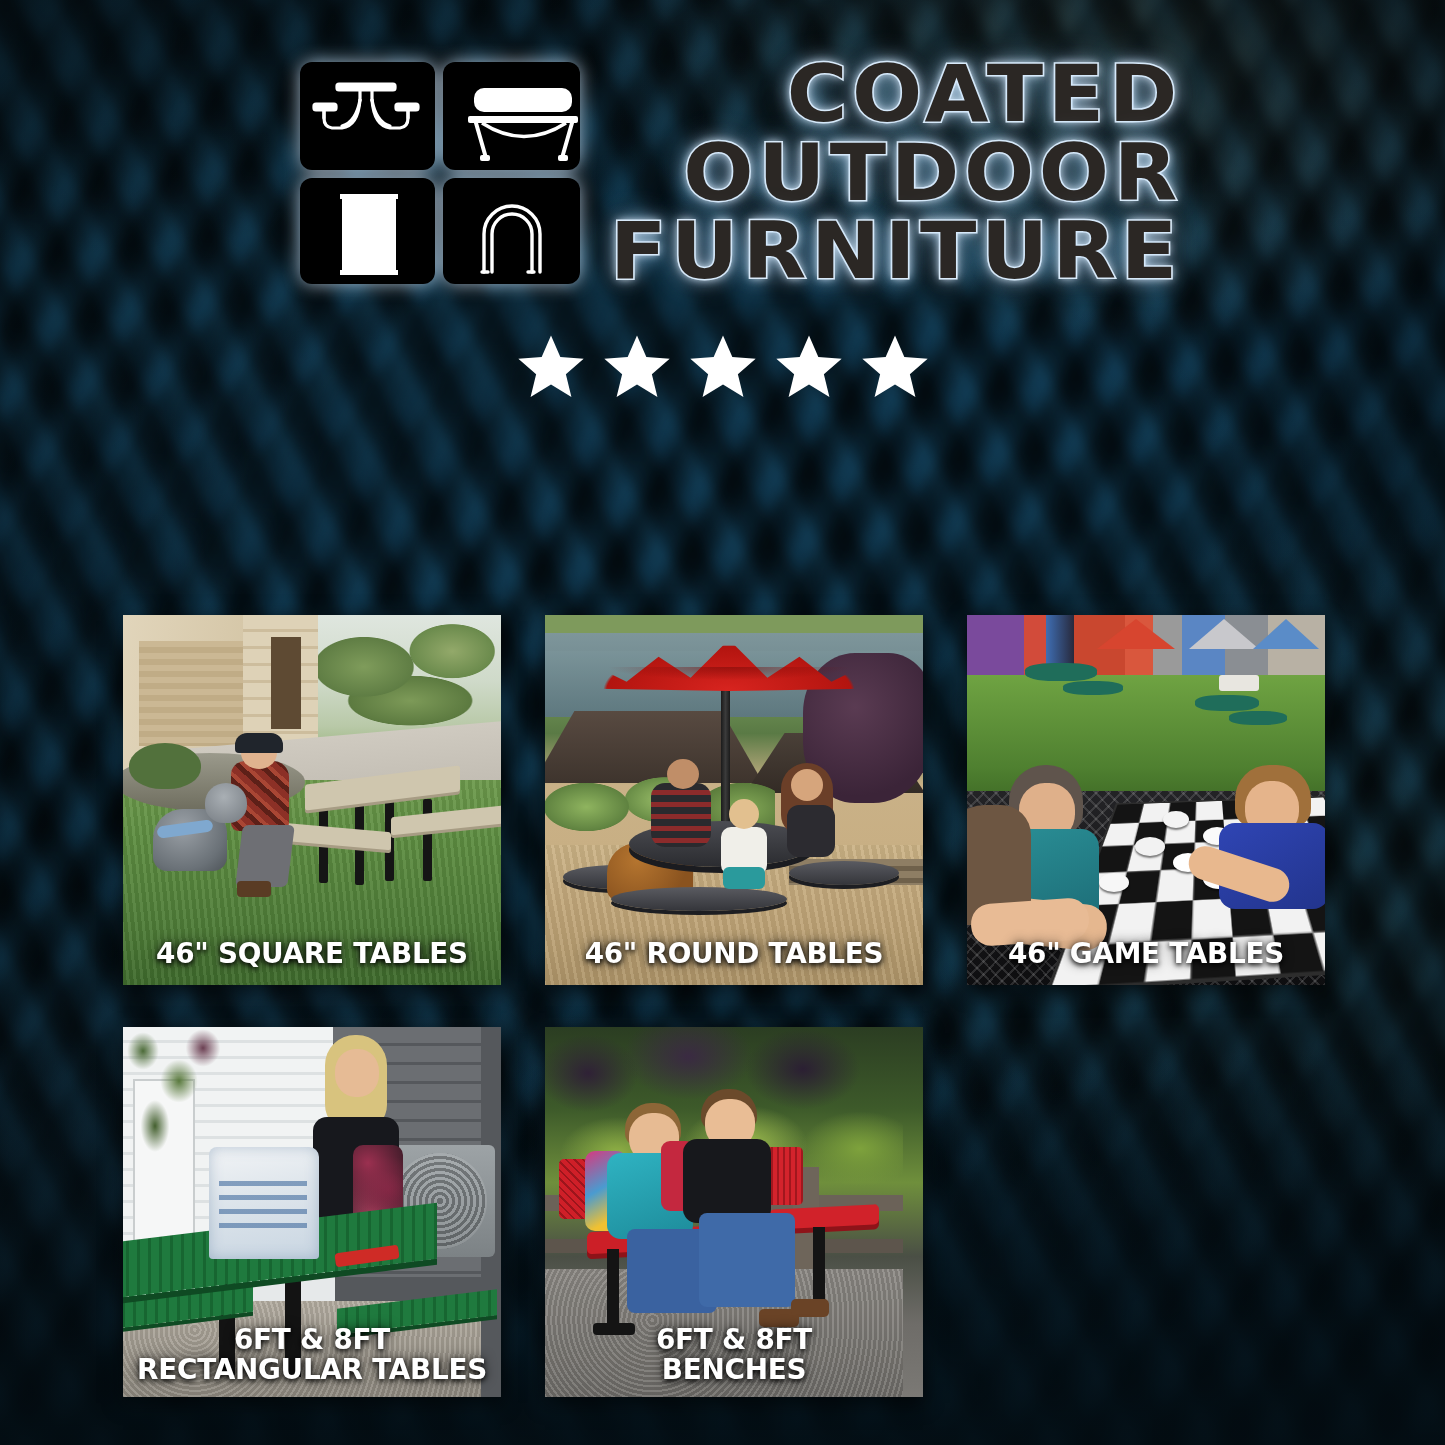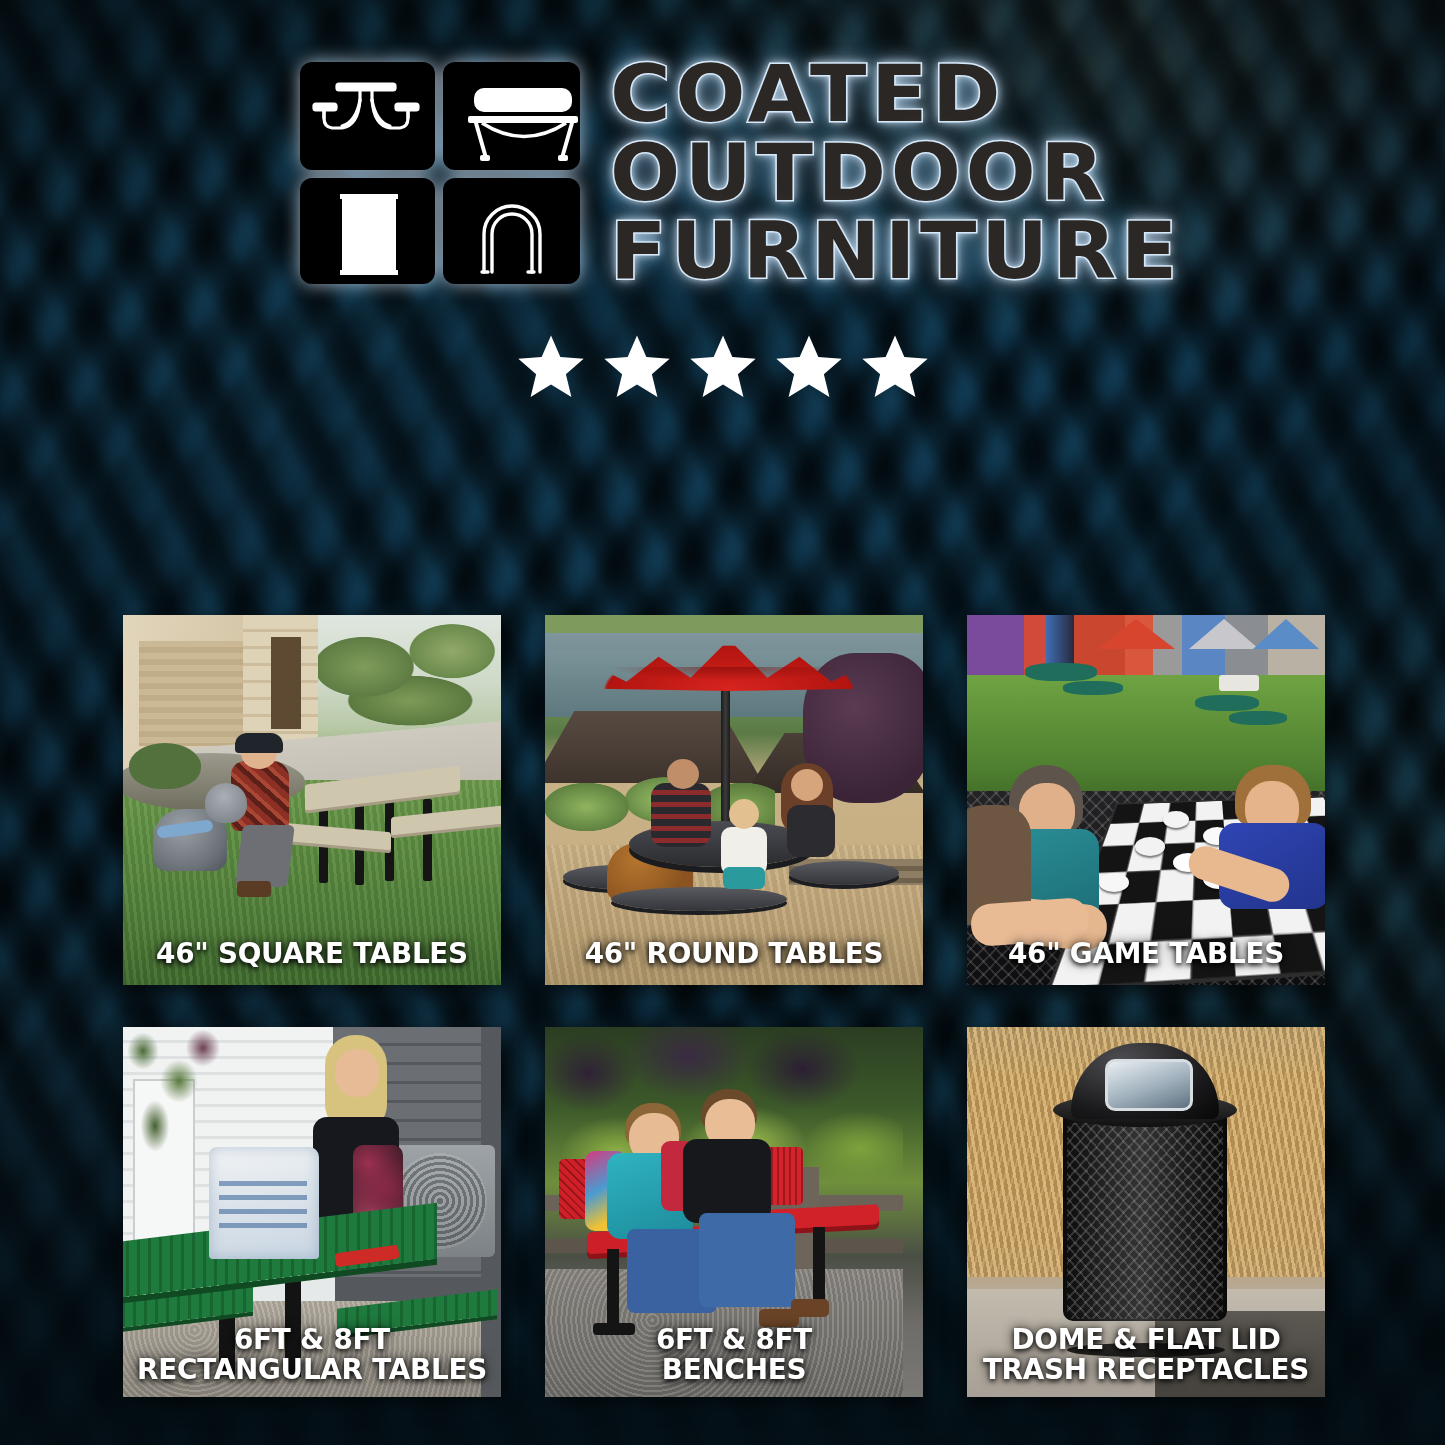--- a/index.html
+++ b/index.html
@@ -45,21 +45,21 @@
     background:
       radial-gradient(ellipse 1200px 900px at 50% 42%, rgba(0,0,0,0) 40%, rgba(0,0,0,.48) 100%),
       linear-gradient(to bottom, rgba(0,0,0,.18) 0%, rgba(0,0,0,0) 18%, rgba(0,0,0,0) 72%, rgba(6,26,38,.80) 100%);
   }
 
   
   .logo-row{position:absolute;left:0;right:0;top:58px;display:flex;align-items:center;justify-content:center;gap:26px;}
   .logo-mark{width:288px;height:230px;position:relative;filter:drop-shadow(0 0 9px rgba(215,235,255,.75));}
   .logo-mark svg{display:block;width:100%;height:100%;}
 
-  .logo-words{display:flex;flex-direction:column;line-height:.93;}
+  .logo-words{display:flex;flex-direction:column;line-height:.93;text-align:right;}
   .logo-line{
     font-family:"DejaVu Sans", sans-serif;
     font-weight:700;
     color:#2b2724;
     letter-spacing:.055em;
     -webkit-text-stroke:3px #e8f2fb;
     paint-order:stroke fill;
     text-shadow:
       0 0 8px rgba(225,240,255,.95),
       0 0 18px rgba(180,215,245,.75),
@@ -594,34 +594,15 @@
         </div>
         <div class="layer t5-shoe" style="left:214px;top:282px;width:40px;height:18px;"></div>
         <div class="layer t5-shoe" style="left:246px;top:272px;width:38px;height:18px;"></div>
       </div>
       <div class="cap two">
         <div>6FT &amp; 8FT</div>
         <div>BENCHES</div>
       </div>
     </div>
 
-    <div class="tile r2">
-      <div class="photo">
-        <div class="layer t6-bg"></div>
-        <div class="layer t6-sky"></div>
-        <div class="layer t6-grass"></div>
-        <div class="layer t6-path"></div>
-        <div class="layer t6-pathdark"></div>
-        <div class="layer t6-base"></div>
-        <div class="layer t6-can"></div>
-        <div class="layer t6-canmesh"></div>
-        <div class="layer t6-rim"></div>
-        <div class="layer t6-dome"></div>
-        <div class="layer t6-opening"></div>
-      </div>
-      <div class="cap two">
-        <div>DOME &amp; FLAT LID</div>
-        <div>TRASH RECEPTACLES</div>
-      </div>
-    </div>
 
   </div>
 </div>
 
 </body></html>

